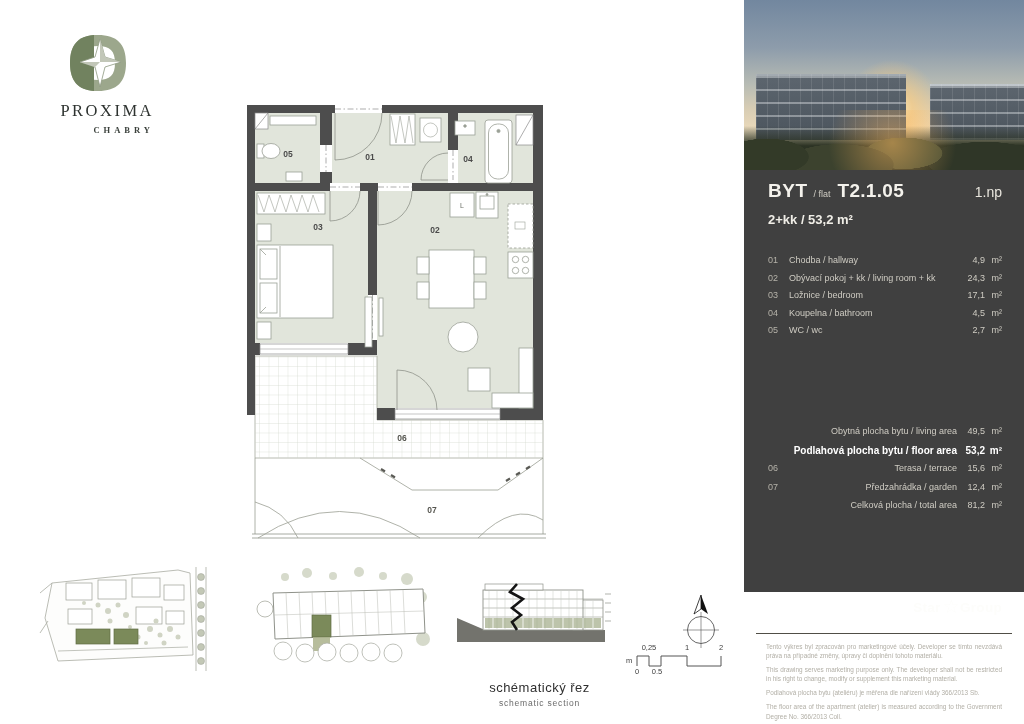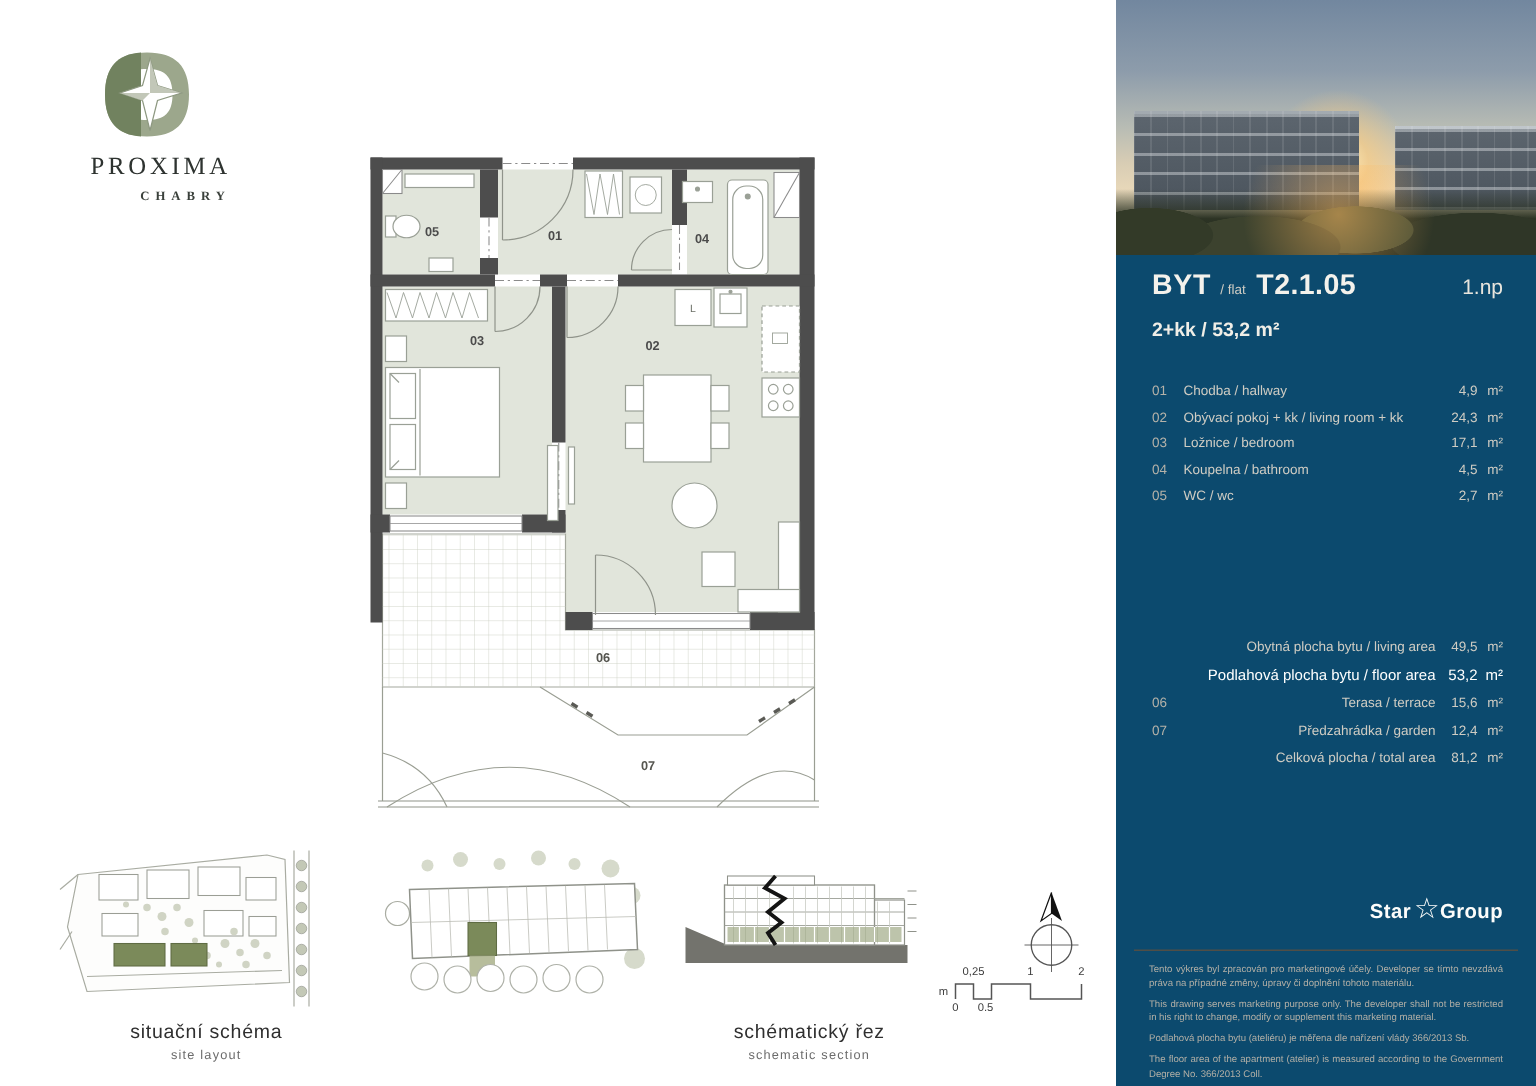--- a/index.html
+++ b/index.html
@@ -19,21 +19,21 @@
   
   .plan{position:absolute;left:240px;top:100px;width:320px;height:440px;}
 
   
   .diag{position:absolute;}
   .diag-label{position:absolute;top:680px;text-align:center;}
   .diag-label .t{font-size:13px;color:#2f2f2f;letter-spacing:.5px;}
   .diag-label .s{font-size:8.5px;color:#6b6b6b;letter-spacing:.8px;margin-top:3px;}
 
   
-  .sidebar{position:absolute;left:744px;top:0;width:280px;height:724px;background:#0c4a6e;color:#e8e6df;}
+  .sidebar{position:absolute;left:744px;top:0;width:280px;height:592px;background:#404040;color:#e8e6df;}
   .photo{position:relative;width:280px;height:170px;overflow:hidden;
      background:linear-gradient(180deg,#72879f 0%,#8d9cab 28%,#b8bcb4 50%,#d8cdb4 64%,#e7d7b9 74%,#d9cdb0 82%,#c9c0a8 100%);}
   .sun{position:absolute;left:148px;top:108px;width:110px;height:110px;transform:translate(-50%,-50%);
      background:radial-gradient(circle,rgba(255,240,190,.95) 0%,rgba(255,205,125,.6) 26%,rgba(255,190,110,0) 62%);}
   .bldg{position:absolute;
      background:repeating-linear-gradient(180deg,rgba(243,246,248,.38) 0 2px,rgba(0,0,0,0) 2px 13px),
                 repeating-linear-gradient(90deg,rgba(255,255,255,.10) 0 1px,rgba(0,0,0,0) 1px 11px),
                 linear-gradient(180deg,#5c656e 0%,#4b545d 100%);
      border-top:2px solid rgba(235,240,244,.55);}
   .bldg.b-left{left:12px;top:74px;width:150px;height:64px;}
@@ -59,21 +59,21 @@
 
   .rooms{position:absolute;top:255px;left:24px;right:22px;}
   .r-row{display:flex;font-size:9px;color:#cfccc3;height:17.5px;align-items:baseline;}
   .r-num{width:21px;color:#b5b2a9;}
   .r-name{flex:1;}
   .r-area{width:28px;text-align:right;}
   .r-unit{width:17px;text-align:right;}
 
   .totals{position:absolute;top:426px;left:24px;right:22px;}
   .t-row{display:flex;font-size:9px;color:#cfccc3;height:18.5px;align-items:baseline;}
-  .t-row.bold{font-size:10px;font-weight:normal;color:#ffffff;}
+  .t-row.bold{font-size:10px;font-weight:bold;color:#ffffff;}
   .t-num{width:21px;color:#b5b2a9;}
   .t-name{flex:1;text-align:right;}
   .t-area{width:28px;text-align:right;}
   .t-unit{width:17px;text-align:right;}
   .t-row .t-num:empty{width:0;}
 
   .brand{position:absolute;top:597px;right:22px;display:flex;align-items:center;color:#fdfdfb;
          font-size:13.5px;font-weight:bold;letter-spacing:.3px;}
   .brand .star{font-size:19px;font-weight:normal;margin:0 0 2px 2px;line-height:1;color:#fdfdfb;}
 
@@ -297,24 +297,20 @@
     <g fill="#c3c8b6" stroke="#9b9e95" stroke-width="0.5">
       <circle cx="163" cy="14" r="3.5"></circle>
         <circle cx="163" cy="28" r="3.5"></circle>
         <circle cx="163" cy="42" r="3.5"></circle>
       <circle cx="163" cy="56" r="3.5"></circle>
         <circle cx="163" cy="70" r="3.5"></circle>
         <circle cx="163" cy="84" r="3.5"></circle>
       <circle cx="163" cy="98" r="3.5"></circle>
     </g>
   </svg>
-  <div class="diag-label" style="left:60px;width:155px">
-    <div class="t">situační schéma</div>
-    <div class="s">site layout</div>
-  </div>
 
   <svg class="diag" style="left:255px;top:563px" width="180" height="112" viewBox="0 0 180 112">
     <g fill="#d6dacb">
       <circle cx="30" cy="14" r="4"></circle>
         <circle cx="52" cy="10" r="5"></circle>
         <circle cx="78" cy="13" r="4"></circle>
       <circle cx="104" cy="9" r="5"></circle>
         <circle cx="128" cy="13" r="4"></circle>
         <circle cx="152" cy="16" r="6"></circle>
       <circle cx="166" cy="34" r="6"></circle>

